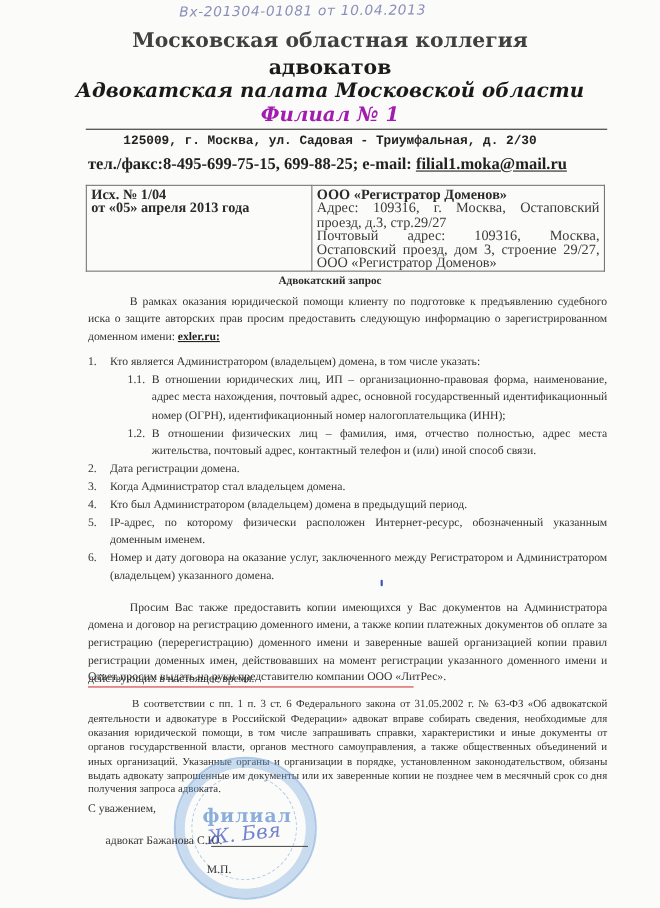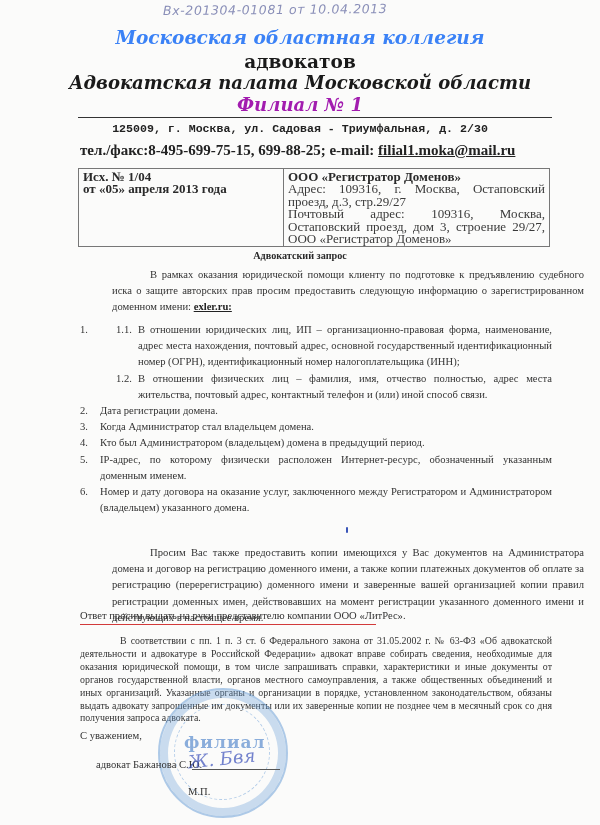--- a/index.html
+++ b/index.html
@@ -13,21 +13,21 @@
   .page { position: absolute; left: 0; top: 0; width: 535px; height: 825px; }
 
   .reg-stamp {
     position: absolute; left: 163px; top: 2px;
     font-family: "DejaVu Sans", sans-serif;
     font-size: 12.5px; color: #8a8fb8; letter-spacing: 0.6px;
     font-style: italic; transform: rotate(-0.5deg);
   }
 
   .hdr { position: absolute; left: 30px; width: 540px; text-align: center; }
-  .hdr-line1 { top: 27px; font-family: "DejaVu Serif", serif; font-weight: bold; font-size: 18.5px; color: #3b82f6; font-style: italic; }
+  .hdr-line1 { top: 27px; font-family: "DejaVu Serif", serif; font-weight: bold; font-size: 18.5px; color: #404040; }
   .hdr-line2 { top: 51px; font-family: "DejaVu Serif", serif; font-weight: bold; font-size: 18.5px; color: #1a1a1a; }
   .hdr-line3 { top: 72px; font-family: "DejaVu Serif", serif; font-weight: bold; font-style: italic; font-size: 18px; color: #1a1a1a; }
   .hdr-line4 { top: 94px; font-family: "DejaVu Serif", serif; font-weight: bold; font-style: italic; font-size: 18px; color: #a21caf; }
   .hdr-rule { position: absolute; left: 78px; top: 117px; width: 474px; height: 0; border-top: 1.6px solid #333; }
   .hdr-addr { top: 122px; font-family: Liberation Mono, monospace; font-weight: bold; font-size: 11.6px; color: #222; }
   .hdr-contacts {
     position: absolute; left: 80px; top: 142px;
     font-family: Liberation Serif, serif; font-weight: bold; font-size: 15px; color: #222;
   }
   .hdr-contacts a { color: #222; text-decoration: underline; }
@@ -41,21 +41,21 @@
   .ref-table td.right { text-align: justify; color: #3a3a3a; }
   .ref-table .bold { font-weight: bold; color: #2a2a2a; }
 
   .doc-title {
     position: absolute; left: 30px; width: 540px; top: 250px;
     text-align: center; font-weight: bold; font-size: 10.2px; color: #2a2a2a;
   }
 
   .para {
     position: absolute; left: 80px; width: 472px;
-    font-size: 10.6px; line-height: 16.2px; text-align: justify; color: #333; margin-left: 32px;
+    font-size: 10.6px; line-height: 16.2px; text-align: justify; color: #333;
   }
   .para .indent { display: inline-block; width: 38px; }
   .intro { top: 267px; }
   .intro .domain { font-weight: bold; text-decoration: underline; color: #222; }
 
   .list { position: absolute; left: 80px; width: 472px; font-size: 10.6px; line-height: 16.2px; color: #333; }
   .li { position: relative; padding-left: 20px; text-align: justify; }
   .li .num { position: absolute; left: 0; top: 0; }
   .sub { position: relative; padding-left: 58px; text-align: justify; }
   .sub .num { position: absolute; left: 36px; top: 0; }
@@ -136,20 +136,21 @@
 
   <div class="doc-title">Адвокатский запрос</div>
 
   <div class="para intro">
     <span class="indent"></span><span>В рамках оказания юридической помощи клиенту по подготовке к предъявлению судебного иска о защите авторских прав просим предоставить следующую информацию о зарегистрированном доменном имени: </span><span class="domain">exler.ru:</span>
   </div>
 
   <div class="list" style="top:322px;">
     <div class="li">
       <span class="num">1.</span>
+      <span>Кто является Администратором (владельцем) домена, в том числе указать:</span>
     </div>
     <div class="sub">
       <span class="num">1.1.</span>
       <span>В отношении юридических лиц, ИП – организационно-правовая форма, наименование, адрес места нахождения, почтовый адрес, основной государственный идентификационный номер (ОГРН), идентификационный номер налогоплательщика (ИНН);</span>
     </div>
     <div class="sub">
       <span class="num">1.2.</span>
       <span>В отношении физических лиц – фамилия, имя, отчество полностью, адрес места жительства, почтовый адрес, контактный телефон и (или) иной способ связи.</span>
     </div>
     <div class="li">

